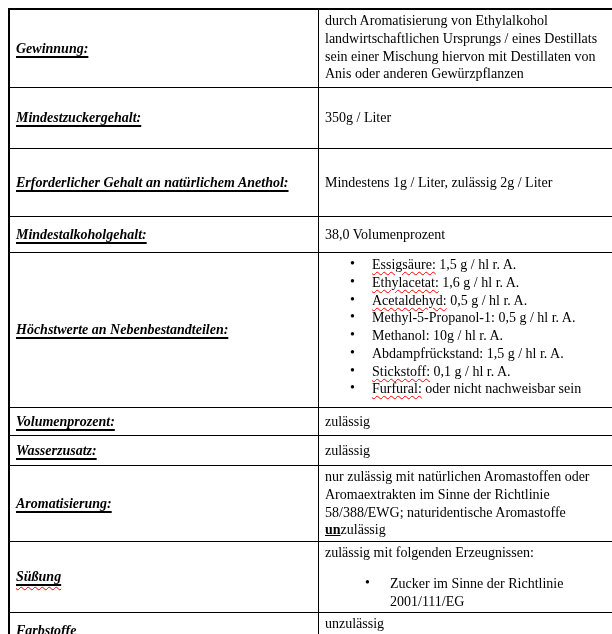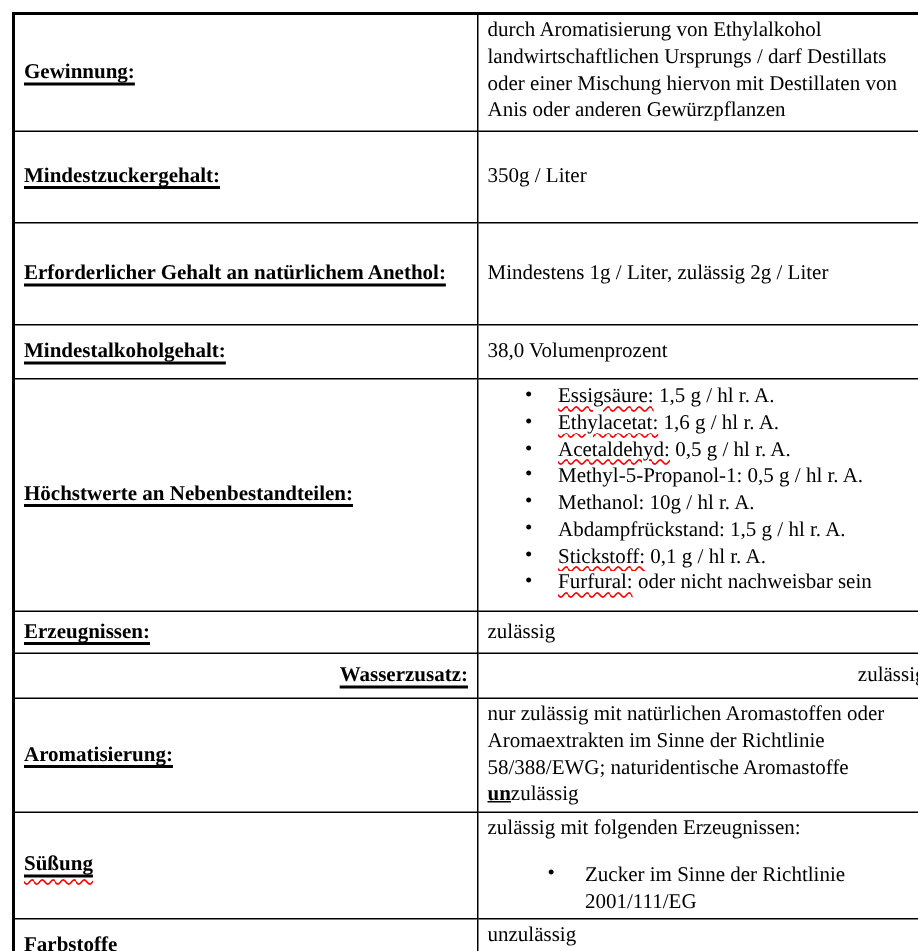--- a/index.html
+++ b/index.html
@@ -27,21 +27,21 @@
     width: 596px;
     border-collapse: collapse;
     table-layout: fixed;
     border: 2px solid #000000;
   }
   table.spec td {
     border: 1px solid #000000;
     padding: 2px 6px 2px 6px;
     overflow: hidden;
   }
-  td.lcell { width: 296px; vertical-align: middle; }
+  td.lcell { width: 296px; vertical-align: middle; font-style: italic; }
   td.rcell { width: 292px; padding-left: 7px; }
   .vt { vertical-align: top; }
   .vm { vertical-align: middle; }
   .lbl {
     font-weight: bold;
     text-decoration: underline;
     text-decoration-thickness: 1.5px;
     text-underline-offset: 3px;
   }
   .sq {
@@ -76,38 +76,38 @@
     left: 40px;
     top: -1px;
   }
   
   tr.r0  td { height: 73px; }
   tr.r1  td { height: 56px; }
   tr.r2  td { height: 63px; }
   tr.r3  td { height: 31px; }
   tr.r4  td { height: 150px; }
   tr.r5  td { height: 23px; }
-  tr.r6  td { height: 25px; text-align: right; }
+  tr.r6  td { height: 25px; }
   tr.r7  td { height: 65px; }
   tr.r8  td { height: 65px; }
   tr.r9  td { height: 31px; }
 </style>
 </head>
 <body>
 
 <div class="page">
   <table class="spec">
     <tbody>
 
       <tr class="r0">
         <td class="lcell">
           <span class="lbl">Gewinnung:</span>
         </td>
         <td class="rcell vt">
-          <span>durch Aromatisierung von Ethylalkohol landwirtschaftlichen Ursprungs / darf Destillats oder einer Mischung hiervon mit Destillaten von Anis oder anderen Gewürzpflanzen</span>
+          <span>durch Aromatisierung von Ethylalkohol landwirtschaftlichen Ursprungs / eines Destillats sein einer Mischung hiervon mit Destillaten von Anis oder anderen Gewürzpflanzen</span>
         </td>
       </tr>
 
       <tr class="r1">
         <td class="lcell">
           <span class="lbl">Mindestzuckergehalt:</span>
         </td>
         <td class="rcell vm">
           <span>350g / Liter</span>
         </td>
@@ -168,21 +168,21 @@
             <div class="li">
               <span class="bullet">•</span>
               <span class="sq">Furfural:</span><span> oder nicht nachweisbar sein</span>
             </div>
           </div>
         </td>
       </tr>
 
       <tr class="r5">
         <td class="lcell">
-          <span class="lbl">Erzeugnissen:</span>
+          <span class="lbl">Volumenprozent:</span>
         </td>
         <td class="rcell vm">
           <span>zulässig</span>
         </td>
       </tr>
 
       <tr class="r6">
         <td class="lcell">
           <span class="lbl">Wasserzusatz:</span>
         </td>

